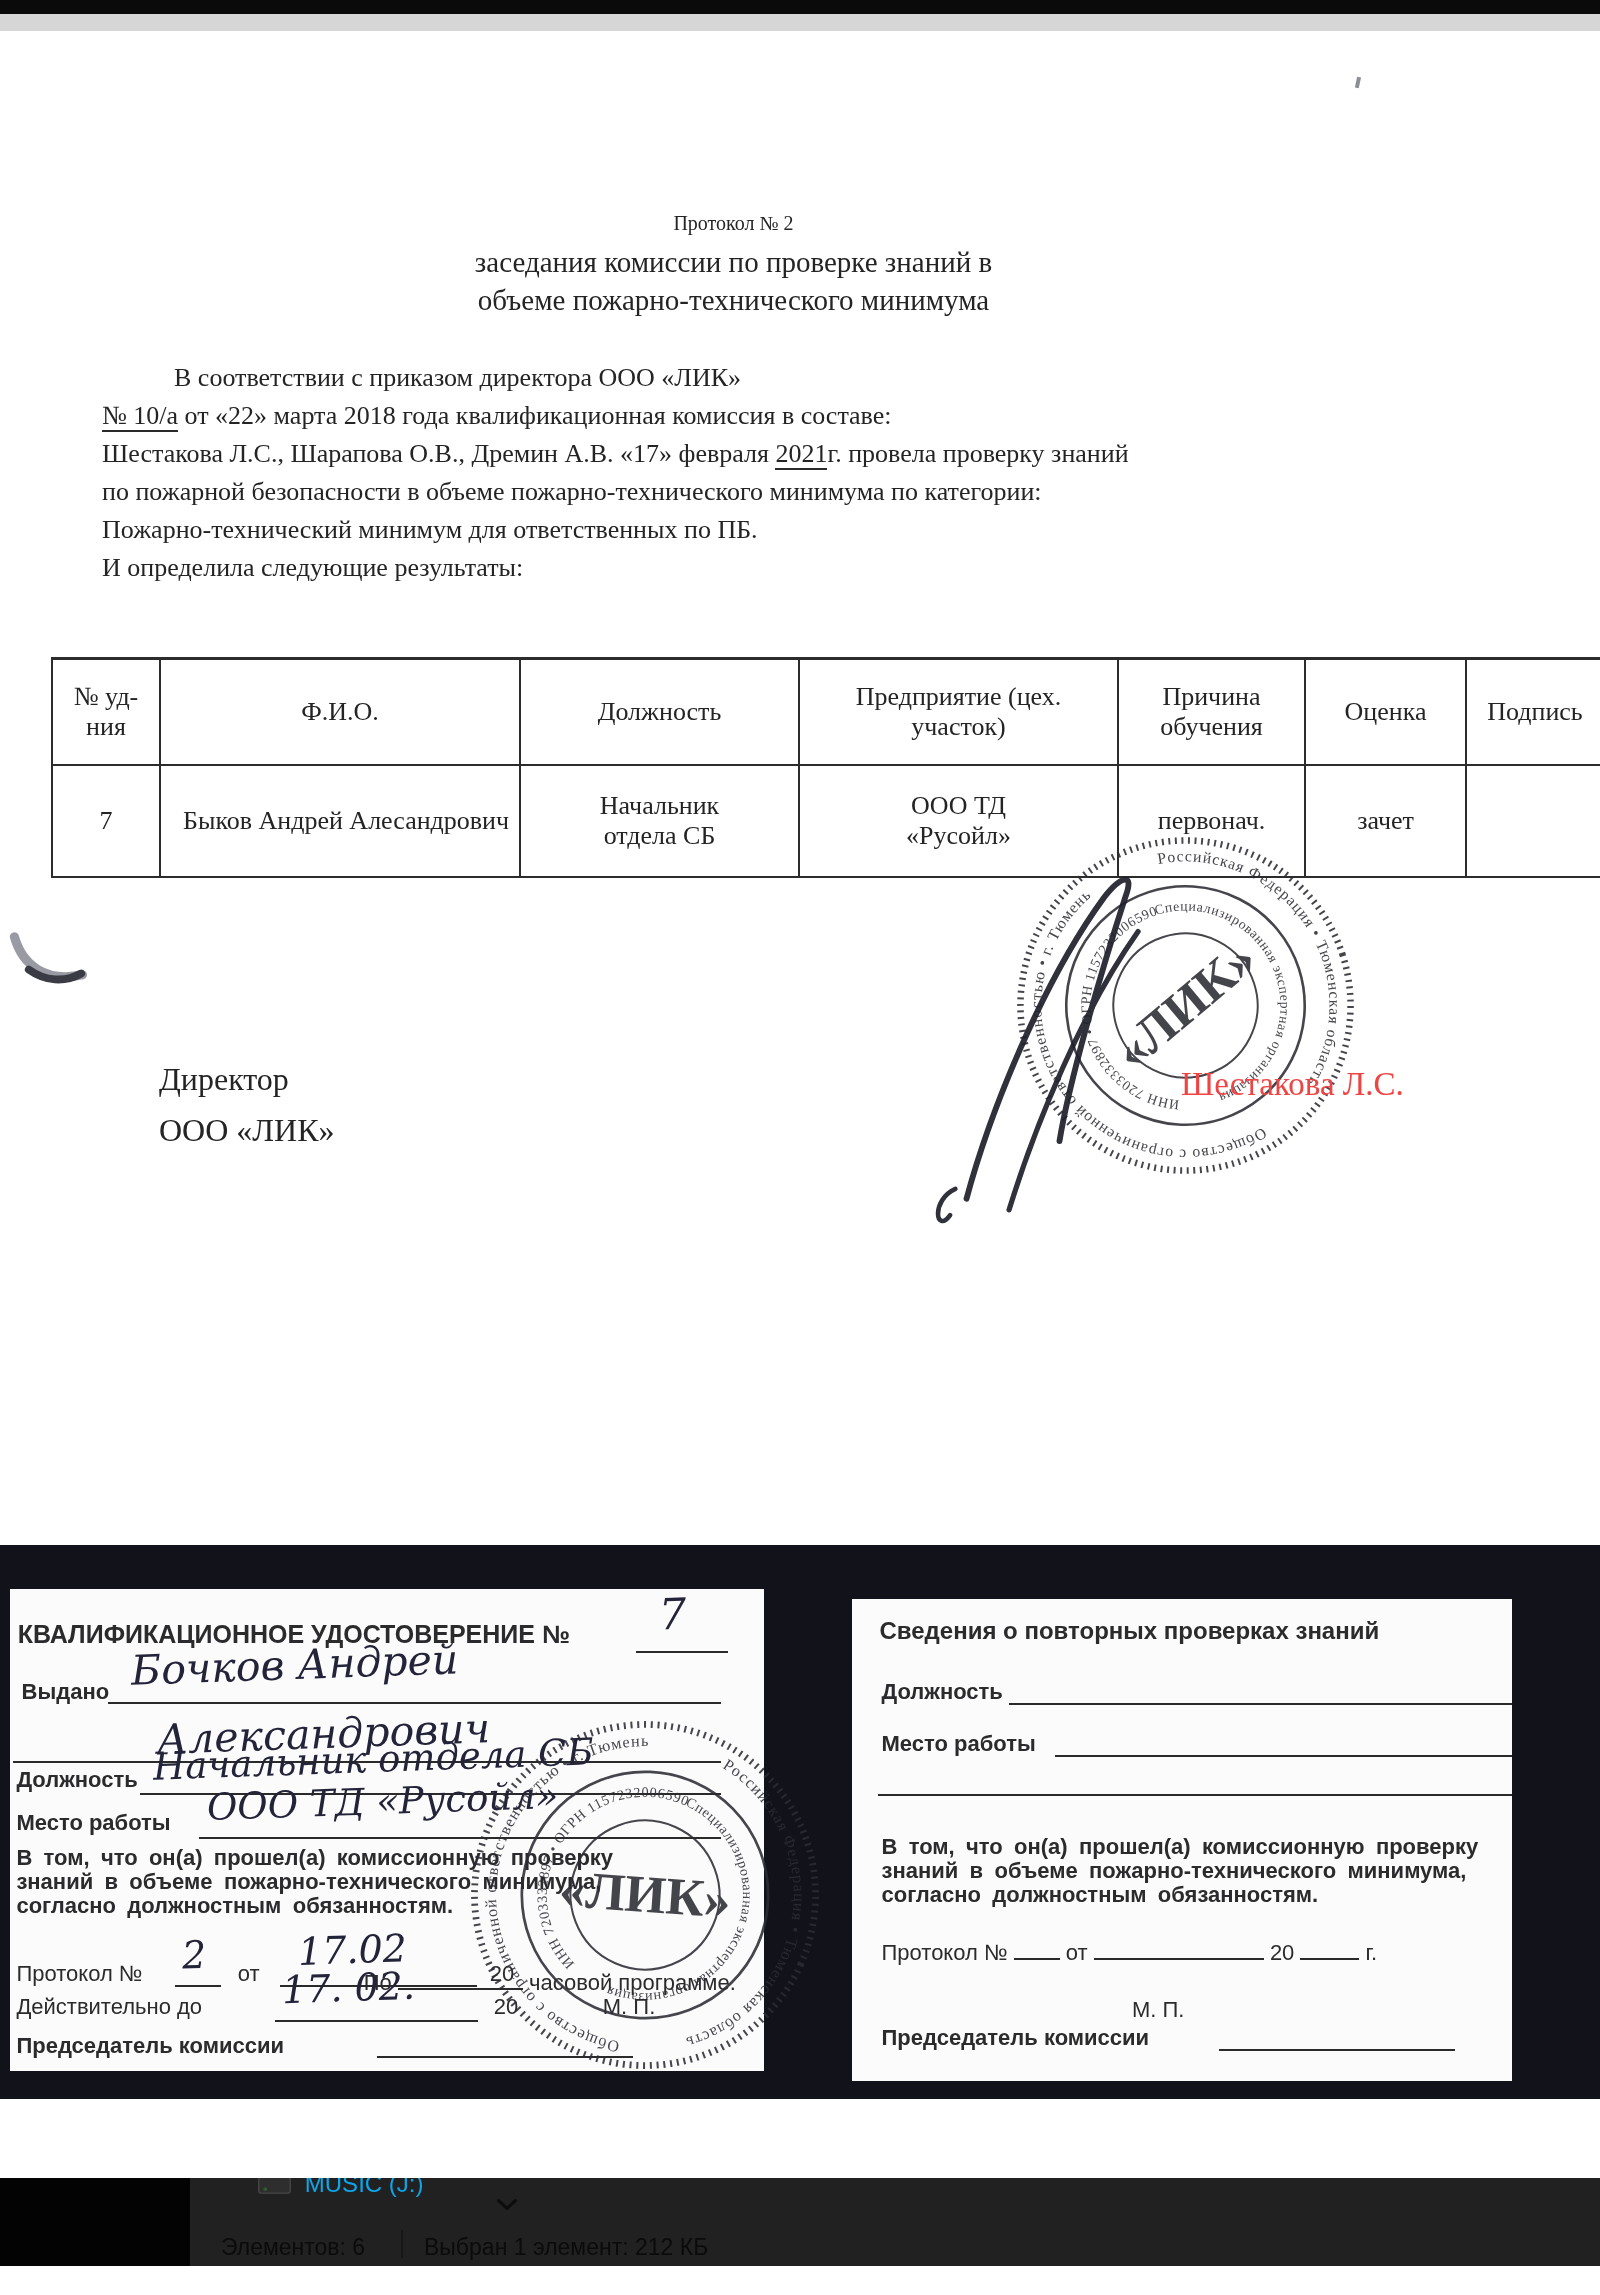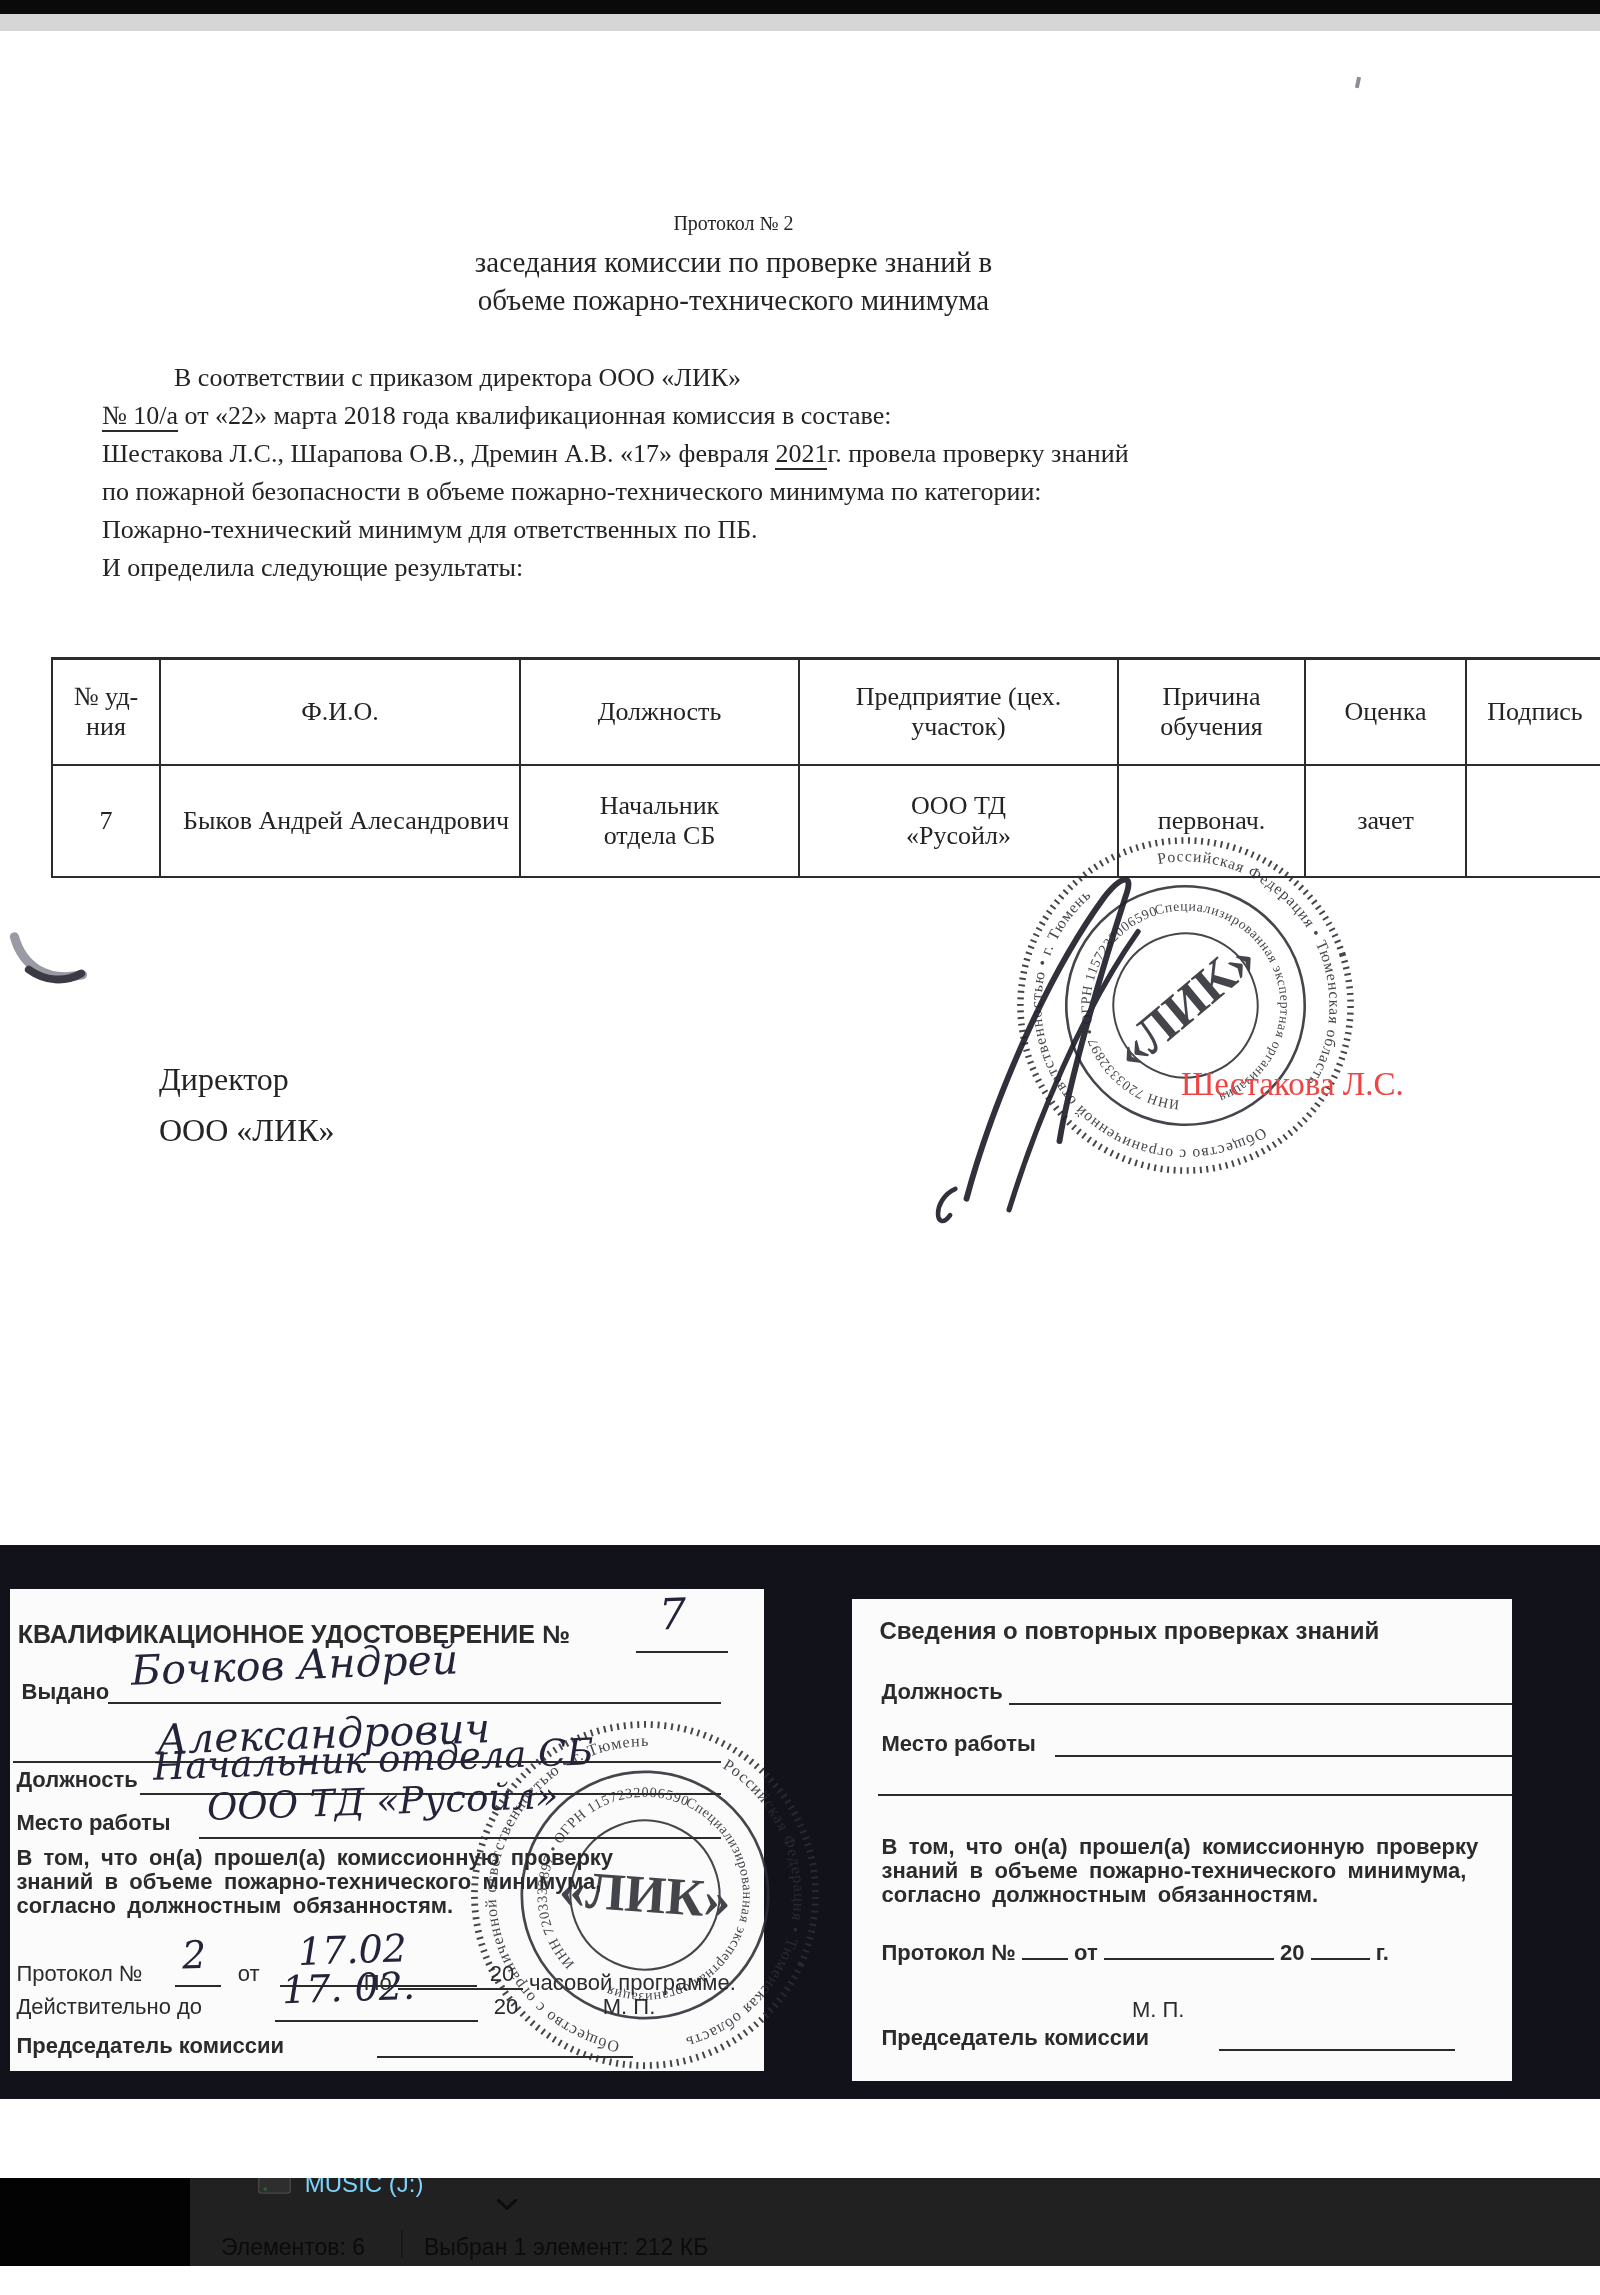--- a/index.html
+++ b/index.html
@@ -41,21 +41,21 @@
   .page-right{left:852px;top:54px;width:660px;height:482px;}
   .lbl{position:absolute;font-weight:bold;font-size:22px;white-space:nowrap;}
   .body-just{position:absolute;font-weight:bold;font-size:22px;line-height:24px;white-space:nowrap;word-spacing:5.2px;}
   .uline{position:absolute;border-bottom:2px solid #2a2a2a;}
   .hand{position:absolute;font-family:"DejaVu Serif","Liberation Serif",serif;font-style:italic;color:#23233a;white-space:nowrap;transform:rotate(-2deg);}
   
   .explorer-black{left:0;top:2178px;width:190px;height:88px;background:#030303;}
   .explorer-panel{left:190px;top:2178px;width:1411px;height:88px;background:#212121;overflow:hidden;
                   font-family:"Liberation Sans","DejaVu Sans",sans-serif;color:#0b0b0b;}
   .drive-row{position:absolute;left:66px;top:-7.9px;display:flex;align-items:center;gap:11.8px;}
-  .drive-label{font-size:24px;color:#7dd3fc;}
+  .drive-label{font-size:24px;color:#0ea5e9;}
   .status-left{position:absolute;left:31px;top:56px;font-size:23px;}
   .status-sep{position:absolute;left:211px;top:52px;width:2px;height:27.5px;background:#181818;}
   .status-right{position:absolute;left:234px;top:56px;font-size:23px;}
   .chevron{position:absolute;left:306px;top:19.7px;}
 </style>
 </head>
 <body>
 
 <div id="screen">
 
@@ -215,21 +215,21 @@
 
       <div class="lbl" style="left:29.5px;top:132px;">Место работы</div>
       <div class="uline" style="left:203px;top:156px;width:546px;"></div>
 
       <div class="uline" style="left:26px;top:195px;width:723px;"></div>
 
       <div class="body-just" style="left:29.5px;top:236px;">В том, что он(а) прошел(а) комиссионную проверку</div>
       <div class="body-just" style="left:29.5px;top:260px;">знаний в объеме пожарно-технического минимума,</div>
       <div class="body-just" style="left:29.5px;top:284px;">согласно должностным обязанностям.</div>
 
-      <div class="lbl" style="left:29.5px;top:341px;font-weight:bold;">
+      <div class="lbl" style="left:29.5px;top:341px;font-weight:normal;">
         <span>Протокол №</span>
         <span style="display:inline-block;width:46px;border-bottom:2px solid #2a2a2a;"></span>
         <span>от</span>
         <span style="display:inline-block;width:170px;border-bottom:2px solid #2a2a2a;"></span>
         <span>20</span>
         <span style="display:inline-block;width:59px;border-bottom:2px solid #2a2a2a;"></span>
         <span>г.</span>
       </div>
 
       <div class="lbl" style="left:280px;top:398px;font-weight:normal;">М. П.</div>

